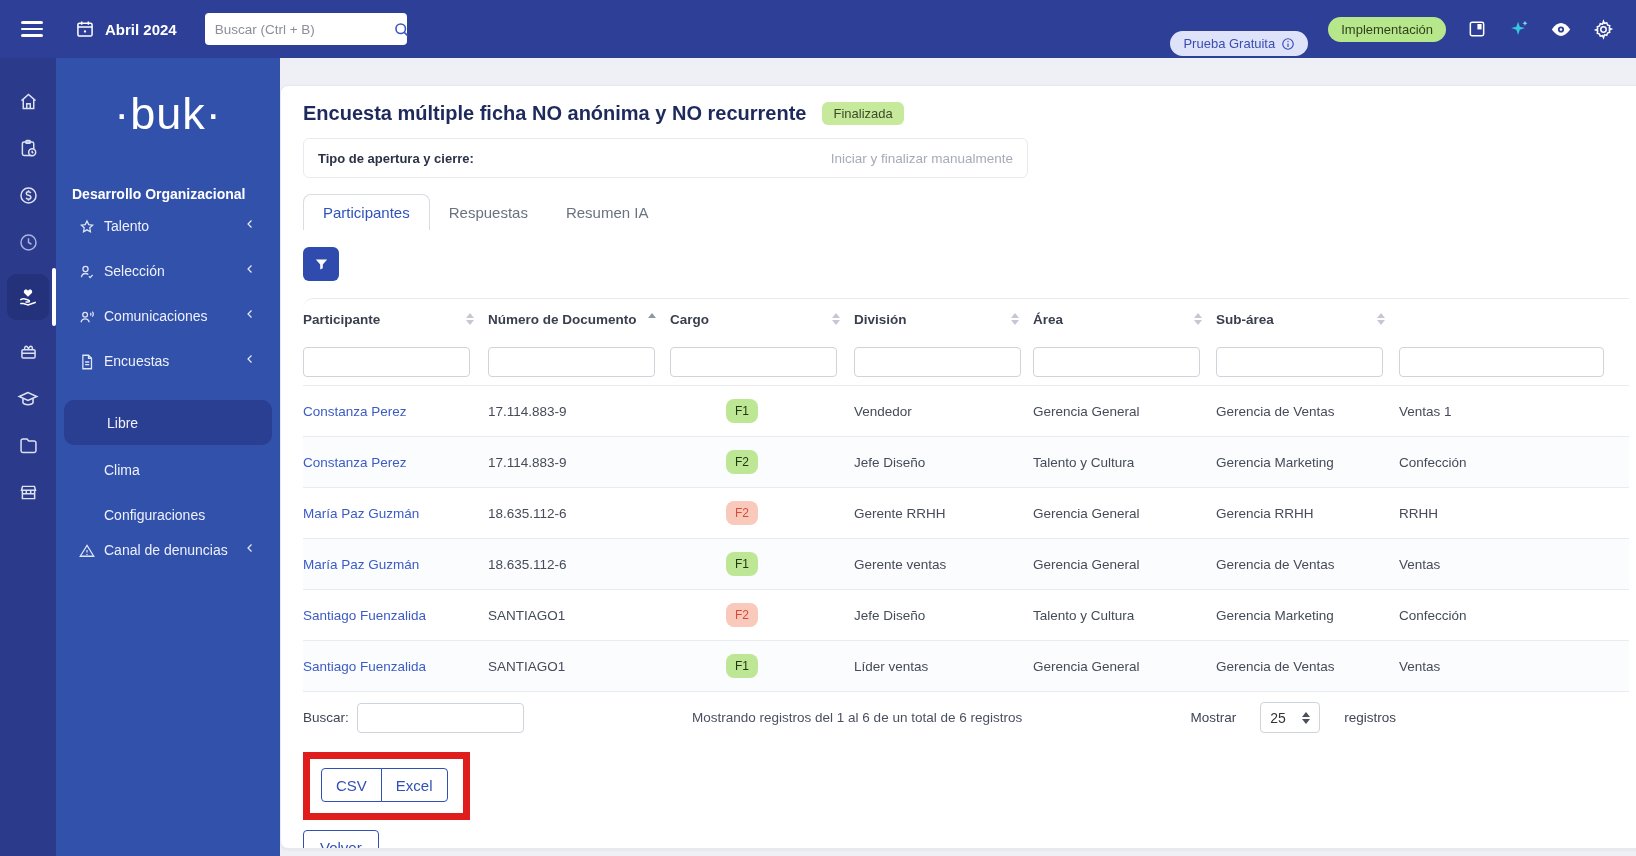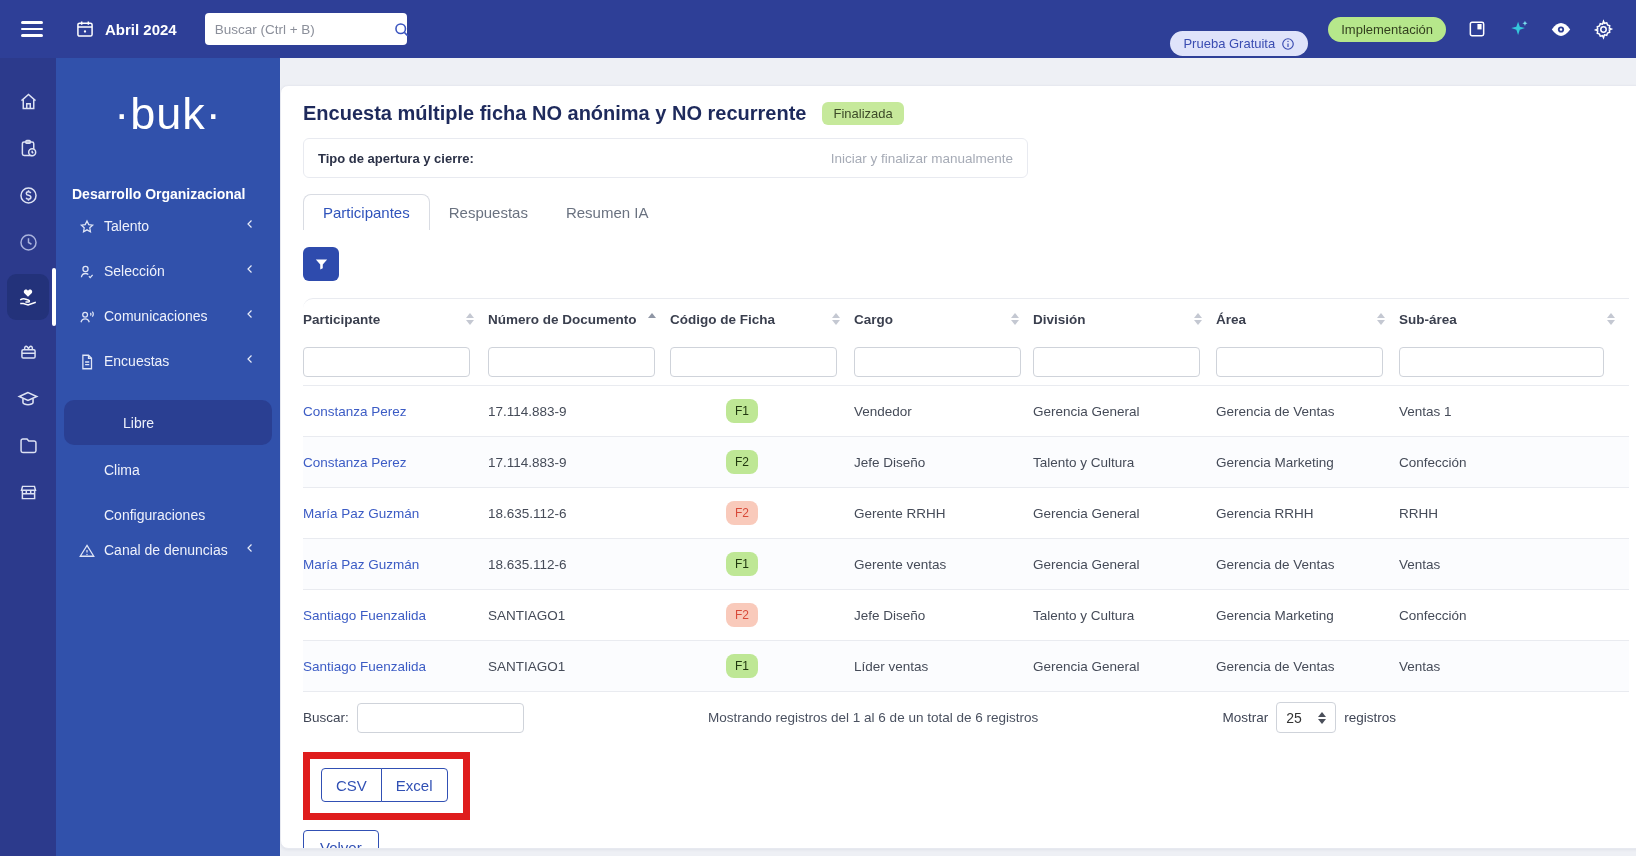--- a/index.html
+++ b/index.html
@@ -35,21 +35,21 @@
   
   .sidebar{position:absolute;left:56px;top:58px;width:224px;height:798px;background:#3151ab;z-index:20;color:#fff;}
   .buk-logo{margin-top:30px;text-align:center;font-size:45px;font-weight:500;letter-spacing:1px;color:#fff;}
   .side-title{margin:46px 0 0 16px;font-size:14px;font-weight:bold;}
   .menu{margin-top:16px;}
   .m-item{height:45px;display:flex;align-items:flex-start;padding:0 24px 0 22px;font-size:14px;color:#eef1fb;cursor:pointer;}
   .m-item .mi{width:18px;height:18px;margin-right:8px;flex:0 0 auto;color:#dfe5f6;}
   .m-item .lbl{flex:1;}
   .m-item .chev{width:12px;height:12px;color:#e8ecf8;}
   .sub-item{height:45px;display:flex;align-items:center;padding-left:48px;font-size:14px;color:#eef1fb;cursor:pointer;}
-  .sub-item.active{background:#2a3f92;border-radius:10px;margin:2px 8px;padding-left:59px;}
+  .sub-item.active{background:#2a3f92;border-radius:10px;margin:2px 8px;padding-left:43px;}
 
   
   .main{position:absolute;left:264px;top:58px;width:1356px;height:798px;background:#eef0f5;}
   .card{position:absolute;left:16px;top:27px;right:-28px;bottom:7px;background:#fff;
     border:1px solid #e7e9f0;border-radius:8px;box-shadow:0 1px 3px rgba(40,50,90,.07);
     padding:16px 0 0 22px;overflow:hidden;}
 
   .title-row{display:flex;align-items:center;gap:16px;}
   .page-title{font-size:20px;font-weight:bold;color:#1e2a5c;}
   .status-badge{background:#c6e99b;color:#3c4a28;font-size:13px;padding:4px 11px;border-radius:6px;}
@@ -91,21 +91,21 @@
   .badge{display:inline-block;padding:5px 9px;border-radius:8px;font-size:12px;font-weight:500;}
   .badge[data-color="green"]{background:#bee795;color:#21380f;}
   .badge[data-color="red"]{background:#f9cabb;color:#d84a39;}
 
   
   .tfoot{margin-top:10px;width:1093px;display:flex;align-items:center;font-size:13.5px;color:#3f4555;}
   .tfoot .lft{display:flex;align-items:center;gap:8px;}
   .tfoot .lft input{width:167px;height:30px;border:1px solid #cfd3da;border-radius:4px;outline:none;
     padding:0 8px;font-size:13px;color:#444;background:#fff;}
   .tfoot .summary{flex:1;text-align:center;color:#4a5160;}
-  .tfoot .rgt{display:flex;align-items:center;gap:8px;}
+  .tfoot .rgt{display:flex;align-items:center;gap:24px;}
   .sel{width:60px;height:31px;border:1px solid #cfd3da;border-radius:4px;background:#fff;
     display:flex;align-items:center;padding:0 9px;cursor:pointer;font-size:14px;color:#333;}
   .sel .stp{margin-left:auto;display:flex;flex-direction:column;gap:2px;}
   .sel .stp .u{width:0;height:0;border-left:4px solid transparent;border-right:4px solid transparent;border-bottom:5px solid #4a4f5a;}
   .sel .stp .d{width:0;height:0;border-left:4px solid transparent;border-right:4px solid transparent;border-top:5px solid #4a4f5a;}
 
   .annotation{margin-top:19px;display:inline-block;border:7px solid #df1d1d;padding:9px 15px 11px 11px;}
   .btn-group{display:flex;}
   .btn{height:34px;background:#fff;border:1px solid #3150b4;color:#3150b4;font-size:15px;
     font-family:inherit;cursor:pointer;padding:0 14px;}
@@ -384,27 +384,20 @@
             </span>
         </div>
         <div class="th">
           <span>Número de Documento</span>
           <span class="sort" data-sort="asc">
               <i class="arr-up"></i>
               <i class="arr-down"></i>
             </span>
         </div>
         <div class="th">
-          <span>Código de Ficha</span>
-          <span class="sort" data-sort="both">
-              <i class="arr-up"></i>
-              <i class="arr-down"></i>
-            </span>
-        </div>
-        <div class="th">
           <span>Cargo</span>
           <span class="sort" data-sort="both">
               <i class="arr-up"></i>
               <i class="arr-down"></i>
             </span>
         </div>
         <div class="th">
           <span>División</span>
           <span class="sort" data-sort="both">
               <i class="arr-up"></i>

